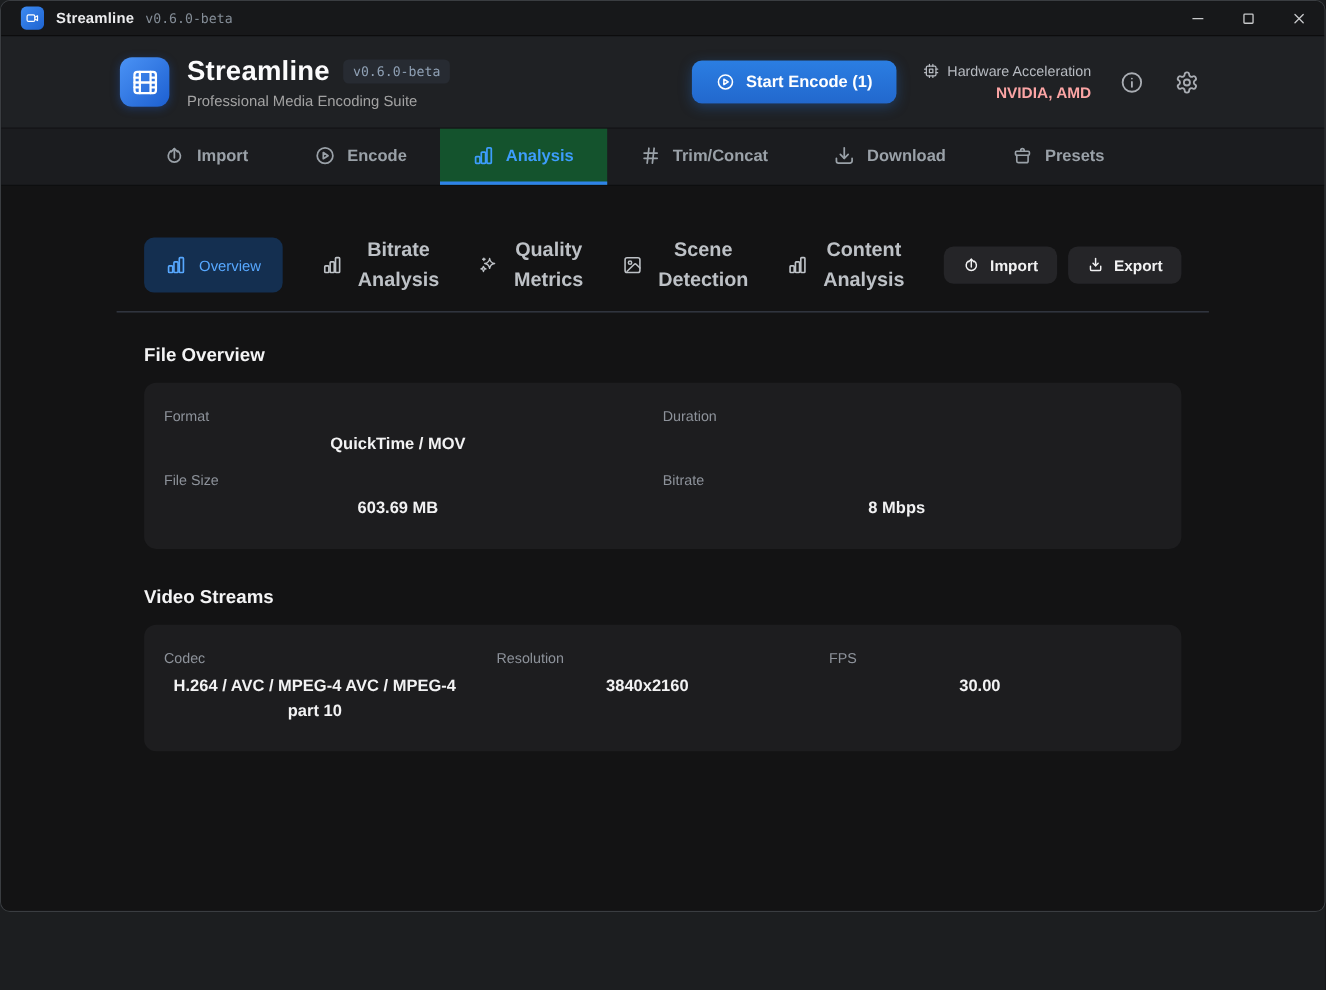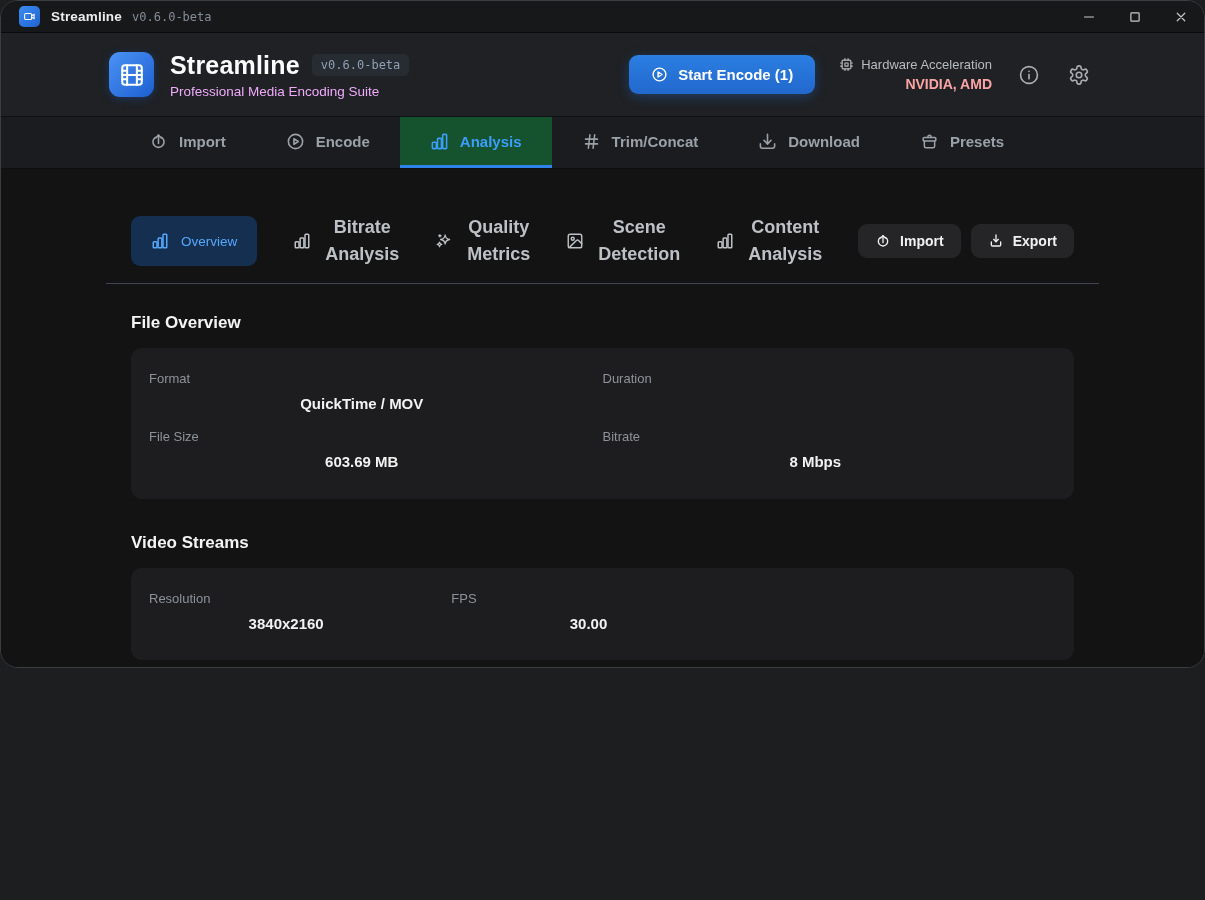--- a/index.html
+++ b/index.html
@@ -4,24 +4,24 @@
 <style>
   * { margin:0; padding:0; box-sizing:border-box; }
   html,body { width:1205px; height:900px; overflow:hidden; }
   body {
     background:#1c1e20;
     font-family:"Liberation Sans","DejaVu Sans",sans-serif;
     color:#e9eaec;
     -webkit-font-smoothing:antialiased;
   }
   .window {
-    position:absolute; top:0; left:0; width:1205px; height:668px;
+    position:absolute; top:0; left:0; width:1205px; height:829px;
     background:#141415;
     border:1px solid #3a3d41;
-    border-radius:18px;
+    border-radius:9px;
     overflow:hidden;
     display:flex; flex-direction:column;
   }
   
   .titlebar {
     height:32px; flex:0 0 32px;
     background:#17181a;
     border-bottom:1px solid #0a0a0b;
     display:flex; align-items:center;
     padding-left:18px;
@@ -55,21 +55,21 @@
     box-shadow:0 2px 8px rgba(30,90,200,.35);
   }
   .logo svg { width:26px; height:26px; stroke:#fff; }
   .title-block { display:flex; flex-direction:column; }
   .title-row { display:flex; align-items:center; gap:12px; }
   .app-title { font-size:25px; font-weight:800; color:#fbfbfc; letter-spacing:.2px; }
   .version-badge {
     font-family:"DejaVu Sans Mono",monospace; font-size:12px; color:#8fa0b4;
     background:#272b32; border-radius:5px; padding:4px 9px;
   }
-  .subtitle { font-size:13.5px; color:#f0abfc; margin-top:4px; }
+  .subtitle { font-size:13.5px; color:#a3a3a3; margin-top:4px; }
   .header-right { margin-left:auto; display:flex; align-items:center; gap:24px; }
   .start-btn {
     display:flex; align-items:center; gap:10px;
     background:linear-gradient(180deg,#2b7ee2,#2268cd);
     color:#fff; font-size:15px; font-weight:700;
     border:none; border-radius:9px;
     height:39px; padding:0 22px;
     cursor:pointer;
     box-shadow:0 3px 12px rgba(38,115,215,.35);
   }
@@ -405,20 +405,24 @@
       </div>
       <div class="field">
         <div class="field-label">Bitrate</div>
         <div class="field-value">8 Mbps</div>
       </div>
     </div>
 
     <h2 class="section-title" style="margin-top:34px;">Video Streams</h2>
     <div class="card cols3">
       <div class="field">
+        <div class="field-label">Codec</div>
+        <div class="field-value">H.264 / AVC / MPEG-4 AVC / MPEG-4 part 10</div>
+      </div>
+      <div class="field">
         <div class="field-label">Resolution</div>
         <div class="field-value">3840x2160</div>
       </div>
       <div class="field">
         <div class="field-label">FPS</div>
         <div class="field-value">30.00</div>
       </div>
     </div>
 
   </div>

